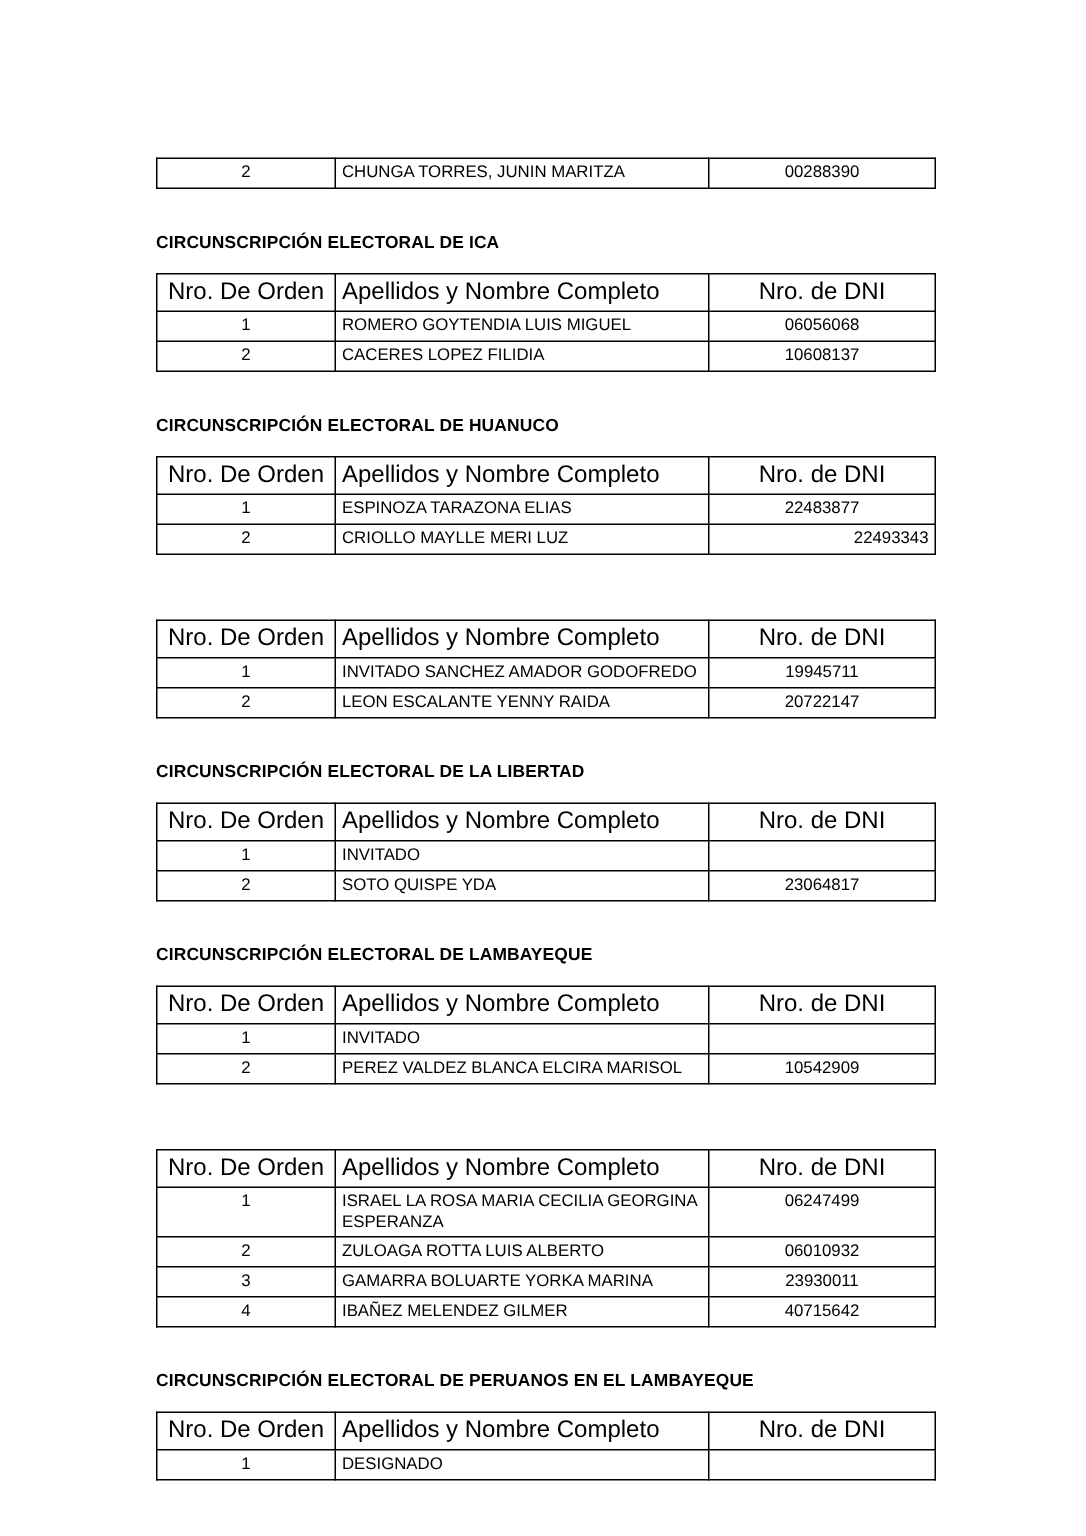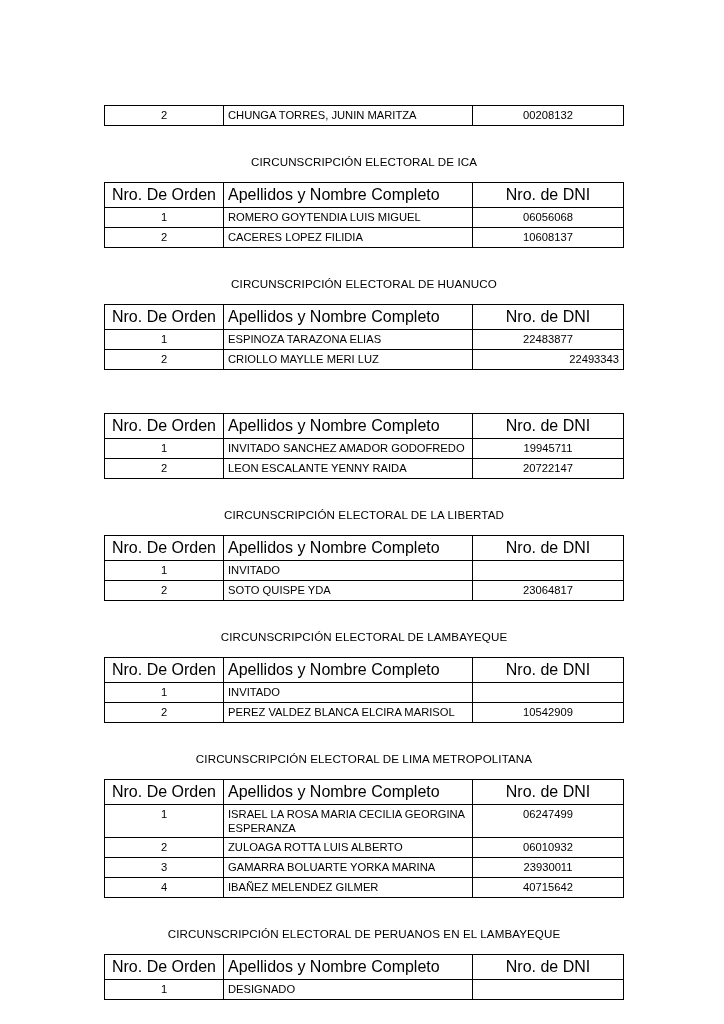--- a/index.html
+++ b/index.html
@@ -54,25 +54,24 @@
   }
   tr.header-row td {
     text-align: center;
     font-size: 16px;
   }
   tr.header-row td.col-nombre {
     text-align: left;
   }
   h2.section-title {
     font-size: 11.6px;
-    font-weight: normal;
+    font-weight: bold;
     margin: 0;
     padding: 0;
     letter-spacing: 0.1px;
-    text-align: center;
   }
   .gap-before-title {
     height: 29px;
   }
   .gap-title-to-table {
     height: 14px;
   }
   .spacer-first {
     height: 27px;
   }
@@ -82,21 +81,21 @@
 
 <div class="page">
 
   <div class="spacer-first"></div>
 
   <table class="doc-table">
     <tbody>
       <tr>
         <td class="col-orden">2</td>
         <td class="col-nombre">CHUNGA TORRES, JUNIN MARITZA</td>
-        <td class="col-dni">00208132</td>
+        <td class="col-dni">00288390</td>
       </tr>
     </tbody>
   </table>
 
   <div id="sections-container">
       <div class="gap-before-title"></div>
       <h2 class="section-title">CIRCUNSCRIPCIÓN ELECTORAL DE ICA</h2>
       <div class="gap-title-to-table"></div>
       <table class="doc-table">
         <tbody>
@@ -198,21 +197,20 @@
             <td class="col-dni"></td>
           </tr>
           <tr>
             <td class="col-orden">2</td>
             <td class="col-nombre">PEREZ VALDEZ BLANCA ELCIRA MARISOL</td>
             <td class="col-dni">10542909</td>
           </tr>
         </tbody>
       </table>
       <div class="gap-before-title"></div>
-      <h2 class="section-title">CIRCUNSCRIPCIÓN ELECTORAL DE LIMA METROPOLITANA</h2>
       <div class="gap-title-to-table"></div>
       <table class="doc-table">
         <tbody>
           <tr class="header-row">
             <td class="col-orden">Nro. De Orden</td>
             <td class="col-nombre">Apellidos y Nombre Completo</td>
             <td class="col-dni">Nro. de DNI</td>
           </tr>
           <tr>
             <td class="col-orden">1</td>

